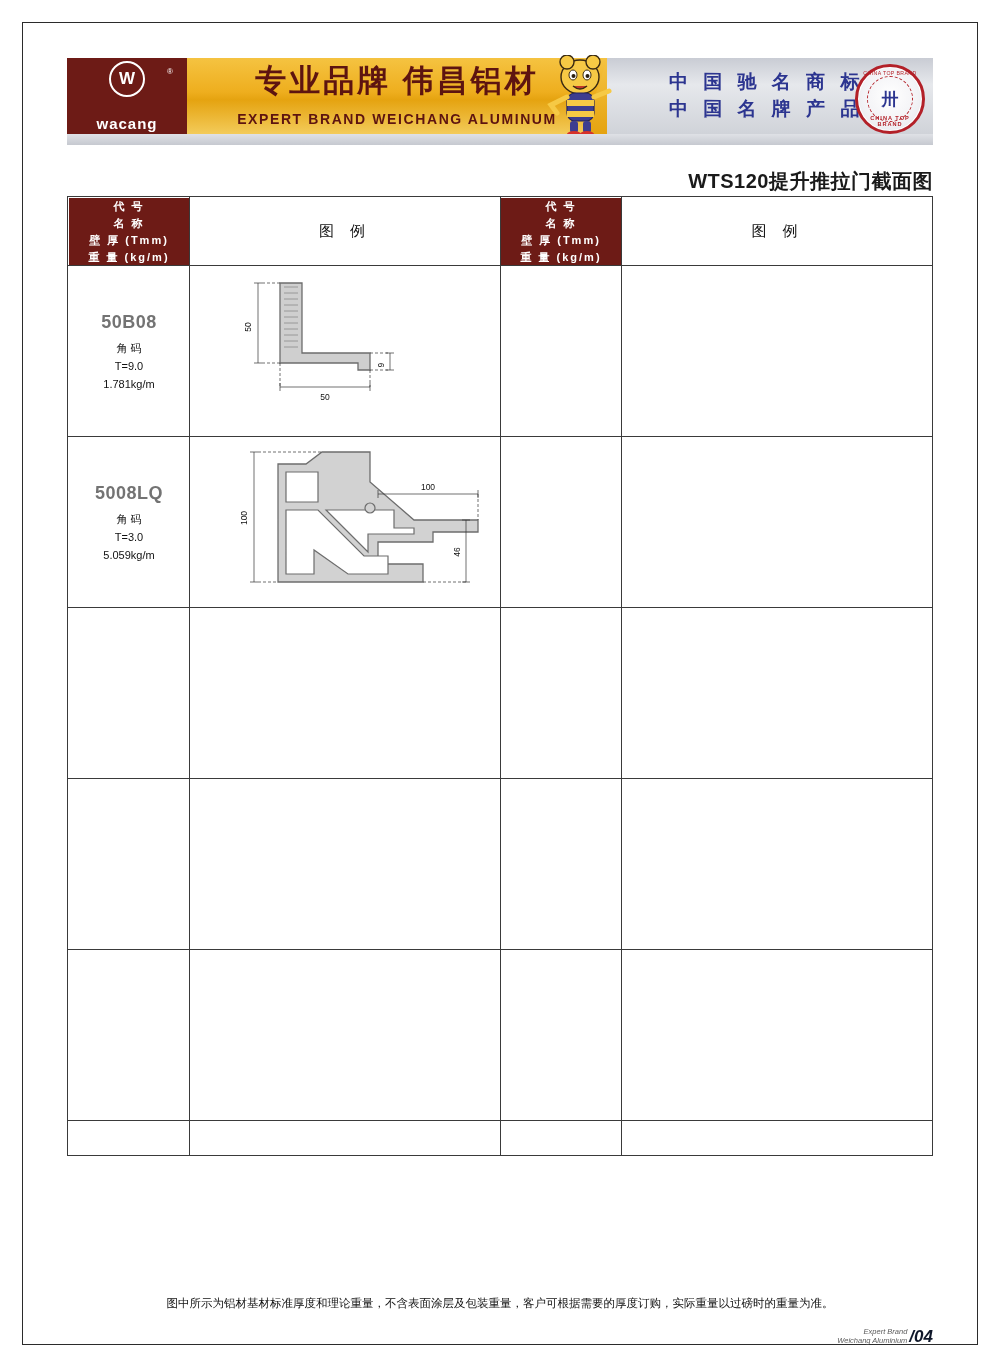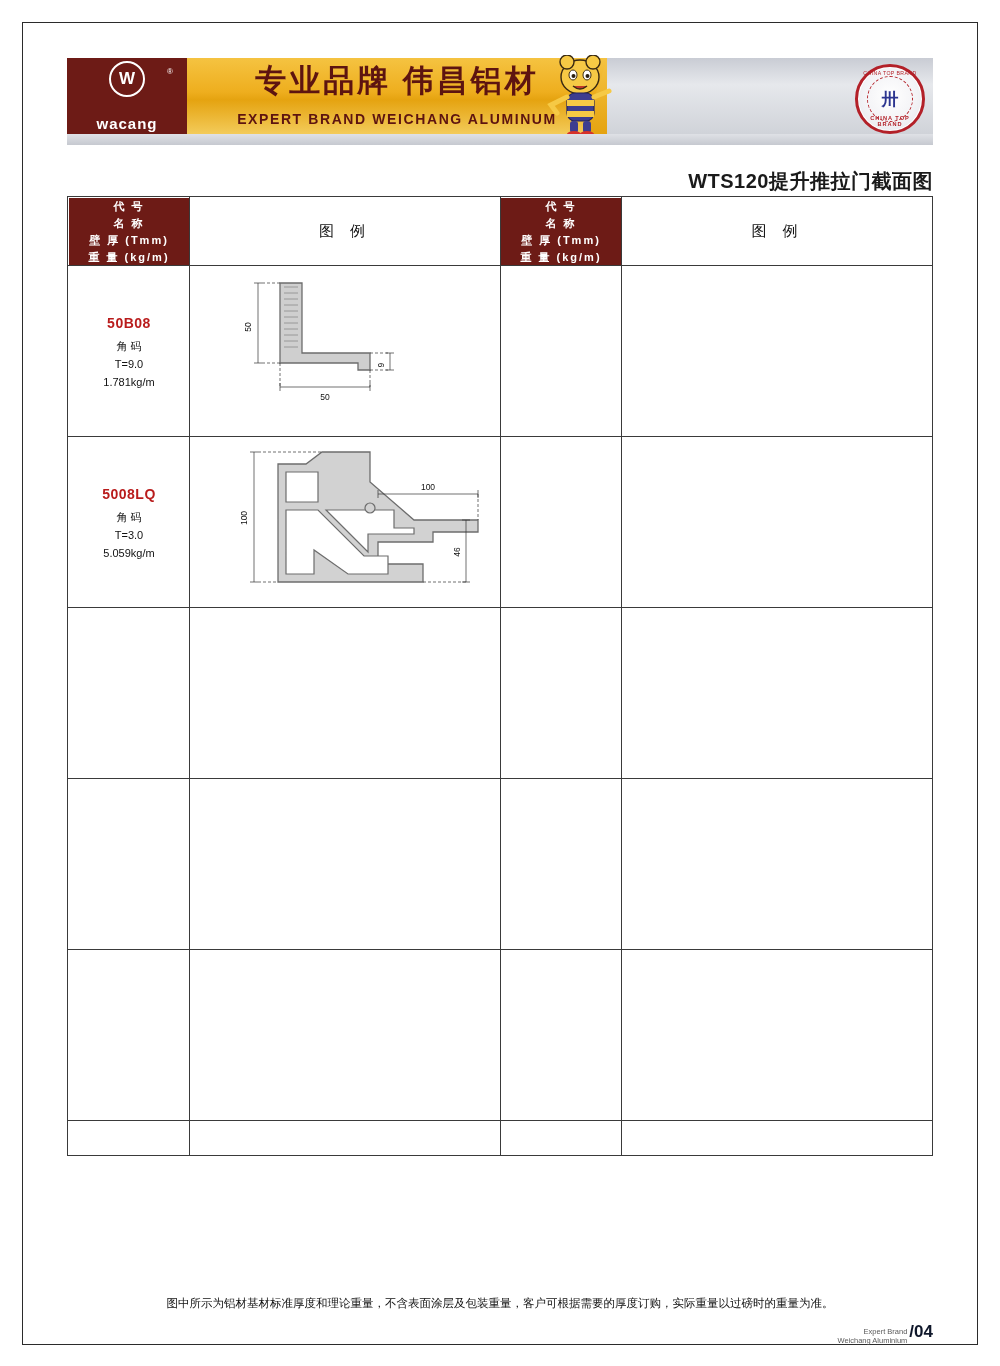--- a/index.html
+++ b/index.html
@@ -123,40 +123,40 @@
     position:absolute;
     display:flex;align-items:center;justify-content:center;
     font-size:15px;letter-spacing:6px;color:#111;
   }
 
   .cell-code{
     position:absolute;
     display:flex;flex-direction:column;align-items:center;justify-content:center;
     text-align:center;
   }
-  .c-code{font-size:14px;font-weight:bold;color:#b91c1c;letter-spacing:.5px;}
+  .c-code{font-size:18px;font-weight:bold;color:#737373;letter-spacing:.5px;}
   .c-name{font-size:11px;color:#111;margin-top:8px;}
   .c-t{font-size:11px;color:#111;margin-top:4px;}
   .c-w{font-size:11px;color:#111;margin-top:6px;}
 
   .dwg{position:absolute;}
   .dim{font-size:8.5px;fill:#111;font-family:"Liberation Sans", sans-serif;}
 
   
   .footnote{
     position:absolute;left:67px;top:1296px;width:866px;
     text-align:center;font-size:11.5px;color:#111;
   }
   .pagenum{
     position:absolute;right:67px;top:1327px;
     text-align:right;line-height:9px;
   }
   .pn-en{font-size:7.5px;color:#5a5a5a;display:block;}
   .pn-num{font-size:17px;font-weight:bold;color:#0f172a;}
-  .pn-wrap{display:flex;align-items:flex-start;justify-content:flex-end;gap:2px;}
+  .pn-wrap{display:flex;align-items:center;justify-content:flex-end;gap:2px;font-style:italic;}
   .pn-left{text-align:right;}
 </style>
 </head>
 <body>
 
 <div class="page">
 
   <div class="frame-line" style="left:22px;top:22px;width:956px;height:1px;"></div>
   <div class="frame-line" style="left:22px;top:1344px;width:956px;height:1px;"></div>
   <div class="frame-line" style="left:22px;top:22px;width:1px;height:1323px;"></div>
@@ -172,20 +172,24 @@
       <div class="logo-text">wacang</div>
     </div>
 
     <div class="banner-mid">
       <div class="banner-cn">专业品牌  伟昌铝材</div>
       <div class="banner-en">EXPERT BRAND WEICHANG ALUMINUM</div>
     </div>
     <div class="banner-skew"></div>
 
     <div class="banner-right">
+      <div class="banner-right-inner">
+        <div>中 国 驰 名 商 标</div>
+        <div>中 国 名 牌 产 品</div>
+      </div>
 
       <div class="seal">
         <div class="seal-top">CHINA TOP BRAND</div>
         <div class="seal-in">卅</div>
         <div class="seal-bot">CHINA TOP BRAND</div>
       </div>
     </div>
 
     <svg class="mascot" viewBox="0 0 86 82">
       <ellipse cx="43" cy="22" rx="19" ry="17" fill="#f6c945" stroke="#3a2a12" stroke-width="1.4"></ellipse>

